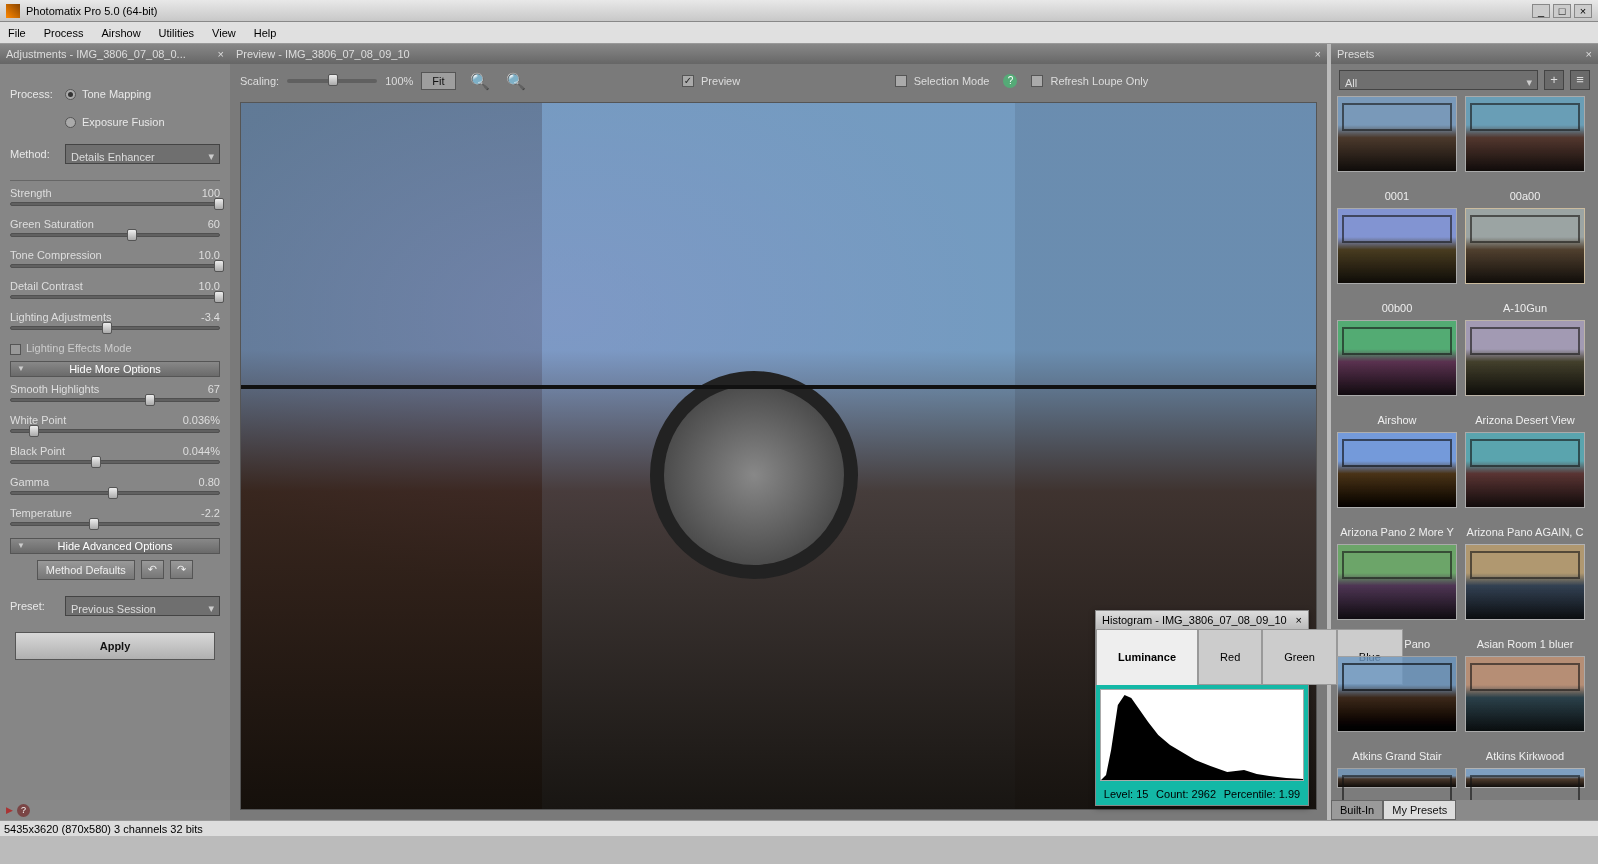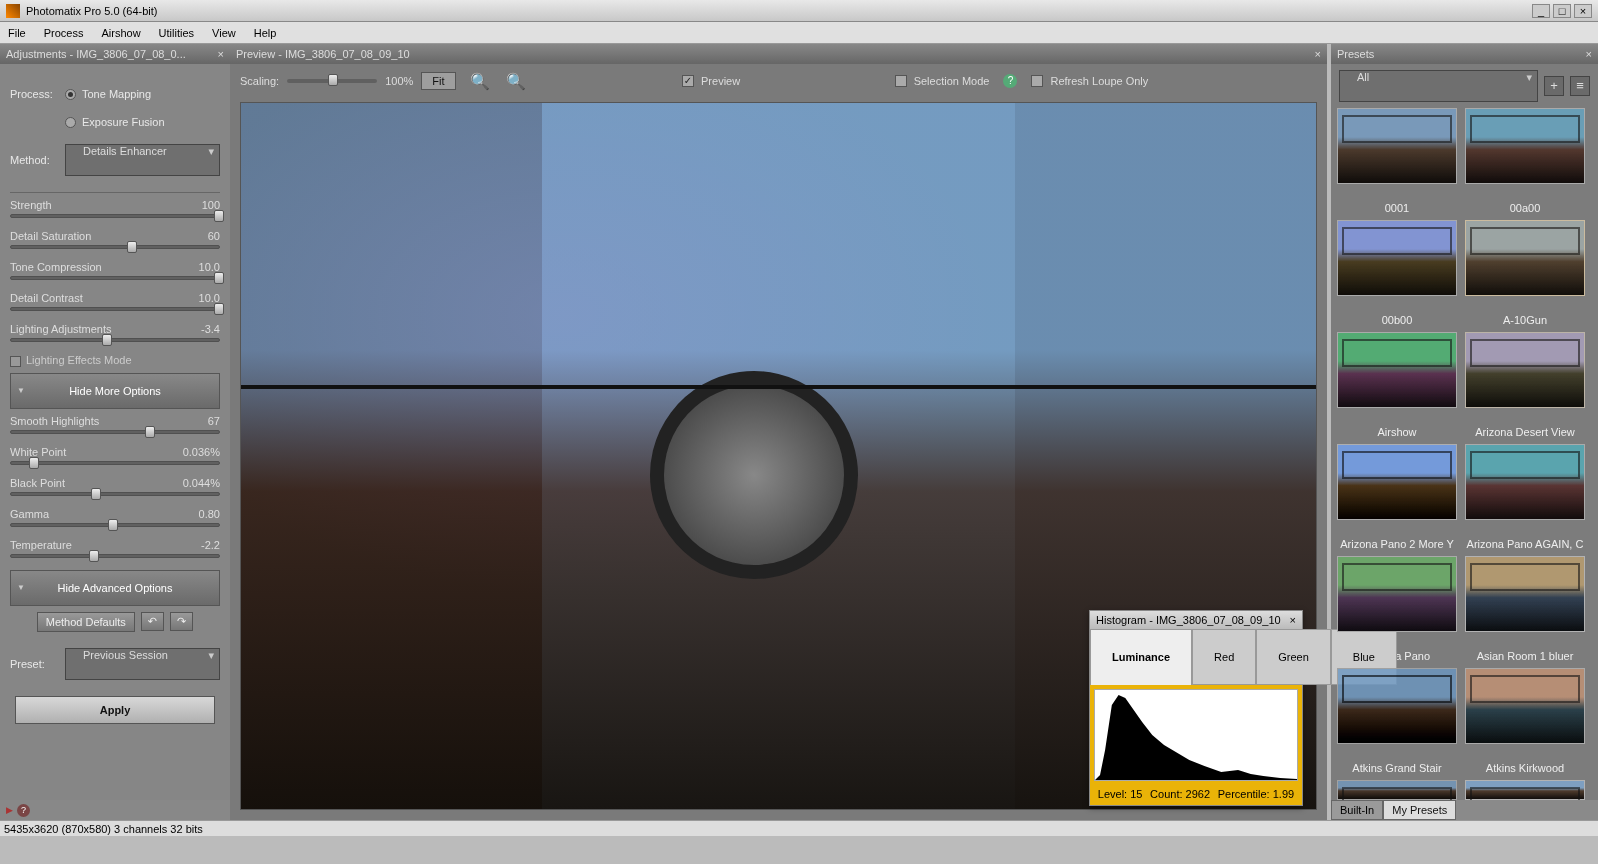--- a/index.html
+++ b/index.html
@@ -17,31 +17,31 @@
 
 
 .left { width:230px; background:#868686; display:flex; flex-direction:column; }
 .panel-title { height:20px; background:linear-gradient(#888,#666); color:#ddd; display:flex; align-items:center; padding:0 6px; font-size:11px; }
 .panel-title .close { margin-left:auto; cursor:pointer; }
 .left-body { padding:8px 10px; color:#e8e8e8; flex:1; overflow:hidden; }
 .row { display:flex; align-items:center; margin:16px 0; font-size:11px; }
 .row .lbl { width:55px; }
 .radio { width:11px; height:11px; border-radius:50%; border:1px solid #555; background:#aaa; margin-right:6px; display:inline-block; position:relative; }
 .radio.on::after { content:""; position:absolute; width:5px; height:5px; background:#333; border-radius:50%; top:2px; left:2px; }
-.select { flex:1; height:32px; background:#6f6f6f; border:1px solid #444; color:#ddd; padding:0 17px; display:flex; align-items:flex-start; position:relative; }
+.select { flex:1; height:20px; background:#6f6f6f; border:1px solid #444; color:#ddd; padding:0 5px; display:flex; align-items:flex-end; position:relative; }
 .select::after { content:"▾"; position:absolute; right:5px; color:#ccc; }
 .hr { height:1px; background:#666; margin:6px 0; }
 
 .slider-row { margin:5px 0 12px 0; }
 .slider-head { display:flex; justify-content:space-between; color:#dedede; font-size:11px; margin-bottom:3px;}
 .slider-track { height:4px; background:#606060; border:1px solid #505050; position:relative; border-radius:2px; }
 .slider-thumb { position:absolute; width:10px; height:12px; background:linear-gradient(#eee,#aaa); border:1px solid #555; border-radius:2px; top:-5px; transform:translateX(-50%); }
 
 .chk { width:11px; height:11px; background:#999; border:1px solid #555; display:inline-block; margin-right:5px; vertical-align:middle; }
-.section-bar { height:36px; background:linear-gradient(#888,#6a6a6a); border:1px solid #555; display:flex; align-items:center; justify-content:center; color:#fff; margin:6px 0; cursor:pointer; position:relative;}
+.section-bar { height:16px; background:linear-gradient(#888,#6a6a6a); border:1px solid #555; display:flex; align-items:center; justify-content:center; color:#fff; margin:6px 0; cursor:pointer; position:relative;}
 .section-bar::before { content:"▼"; position:absolute; left:6px; font-size:8px; color:#ccc;}
 
 .btn { background:linear-gradient(#999,#777); border:1px solid #555; color:#eee; padding:3px 8px; cursor:pointer; font-size:11px; }
 .btn.small { padding:2px 6px; }
 .apply { width:200px; height:28px; background:linear-gradient(#d8d8d8,#b0b0b0); color:#111; font-weight:bold; margin:8px auto 0; display:block; border:1px solid #555;}
 
 
 .center { flex:1; background:#7a7a7a; display:flex; flex-direction:column; position:relative; }
 .toolbar { display:flex; align-items:center; gap:14px; padding:6px 10px; color:#ddd; }
 .toolbar .scale { display:flex; align-items:center; gap:8px; }
@@ -57,21 +57,21 @@
 .image-area { flex:1; margin:4px 10px 10px; background:#333; border:1px solid #555; position:relative; overflow:hidden; }
 .fake-photo { width:100%; height:100%; background:
   linear-gradient(180deg, rgba(120,160,200,0.7) 0%, rgba(120,160,200,0.7) 35%, rgba(60,40,30,0.8) 55%, rgba(20,15,10,0.95) 100%),
   radial-gradient(ellipse at 30% 30%, rgba(200,120,220,0.35), transparent 40%),
   linear-gradient(90deg, #2a2020 0 28%, #6b8fae 28% 72%, #4a6076 72% 100%);
   position:relative;
 }
 .fake-photo::before { content:""; position:absolute; left:38%; top:38%; width:180px; height:180px; border:14px solid #222; border-radius:50%; background:radial-gradient(#888,#333); transform:rotate(-8deg);}
 .fake-photo::after { content:""; position:absolute; left:0; top:40%; right:0; height:4px; background:#111;}
 
-.hist-panel { position:absolute; right:24px; bottom:14px; width:214px; background:#eab308; border:1px solid #888; box-shadow:0 2px 6px rgba(0,0,0,0.4); }
+.hist-panel { position:absolute; right:18px; bottom:14px; width:214px; background:#14b8a6; border:1px solid #888; box-shadow:0 2px 6px rgba(0,0,0,0.4); }
 .hist-title { background:linear-gradient(#ddd,#bbb); padding:3px 6px; font-size:11px; display:flex; align-items:center; }
 .hist-title .close { margin-left:auto; cursor:pointer; }
 .hist-tabs { display:flex; }
 .hist-tab { flex:1; text-align:center; padding:21px; background:#ccc; border:1px solid #999; font-size:11px; cursor:pointer;}
 .hist-tab.active { background:#eee; font-weight:bold; border-bottom:none;}
 .hist-body { height:92px; background:#fff; border:1px solid #aaa; margin:4px; position:relative; }
 .hist-body svg { width:100%; height:100%; }
 .hist-foot { display:flex; justify-content:space-around; padding:3px 4px 5px; font-size:11px;}
 
 
@@ -156,21 +156,21 @@
             <div class="slider-head">
               <span>Strength</span>
               <span>100</span>
             </div>
   <div class="slider-track">
               <div class="slider-thumb" style="left:100%"></div>
             </div>
           </div>
           <div class="slider-row">
             <div class="slider-head">
-              <span>Detail Saturation</span>
+              <span>Green Saturation</span>
               <span>60</span>
             </div>
   <div class="slider-track">
               <div class="slider-thumb" style="left:58%"></div>
             </div>
           </div>
           <div class="slider-row">
             <div class="slider-head">
               <span>Tone Compression</span>
               <span>10.0</span>

